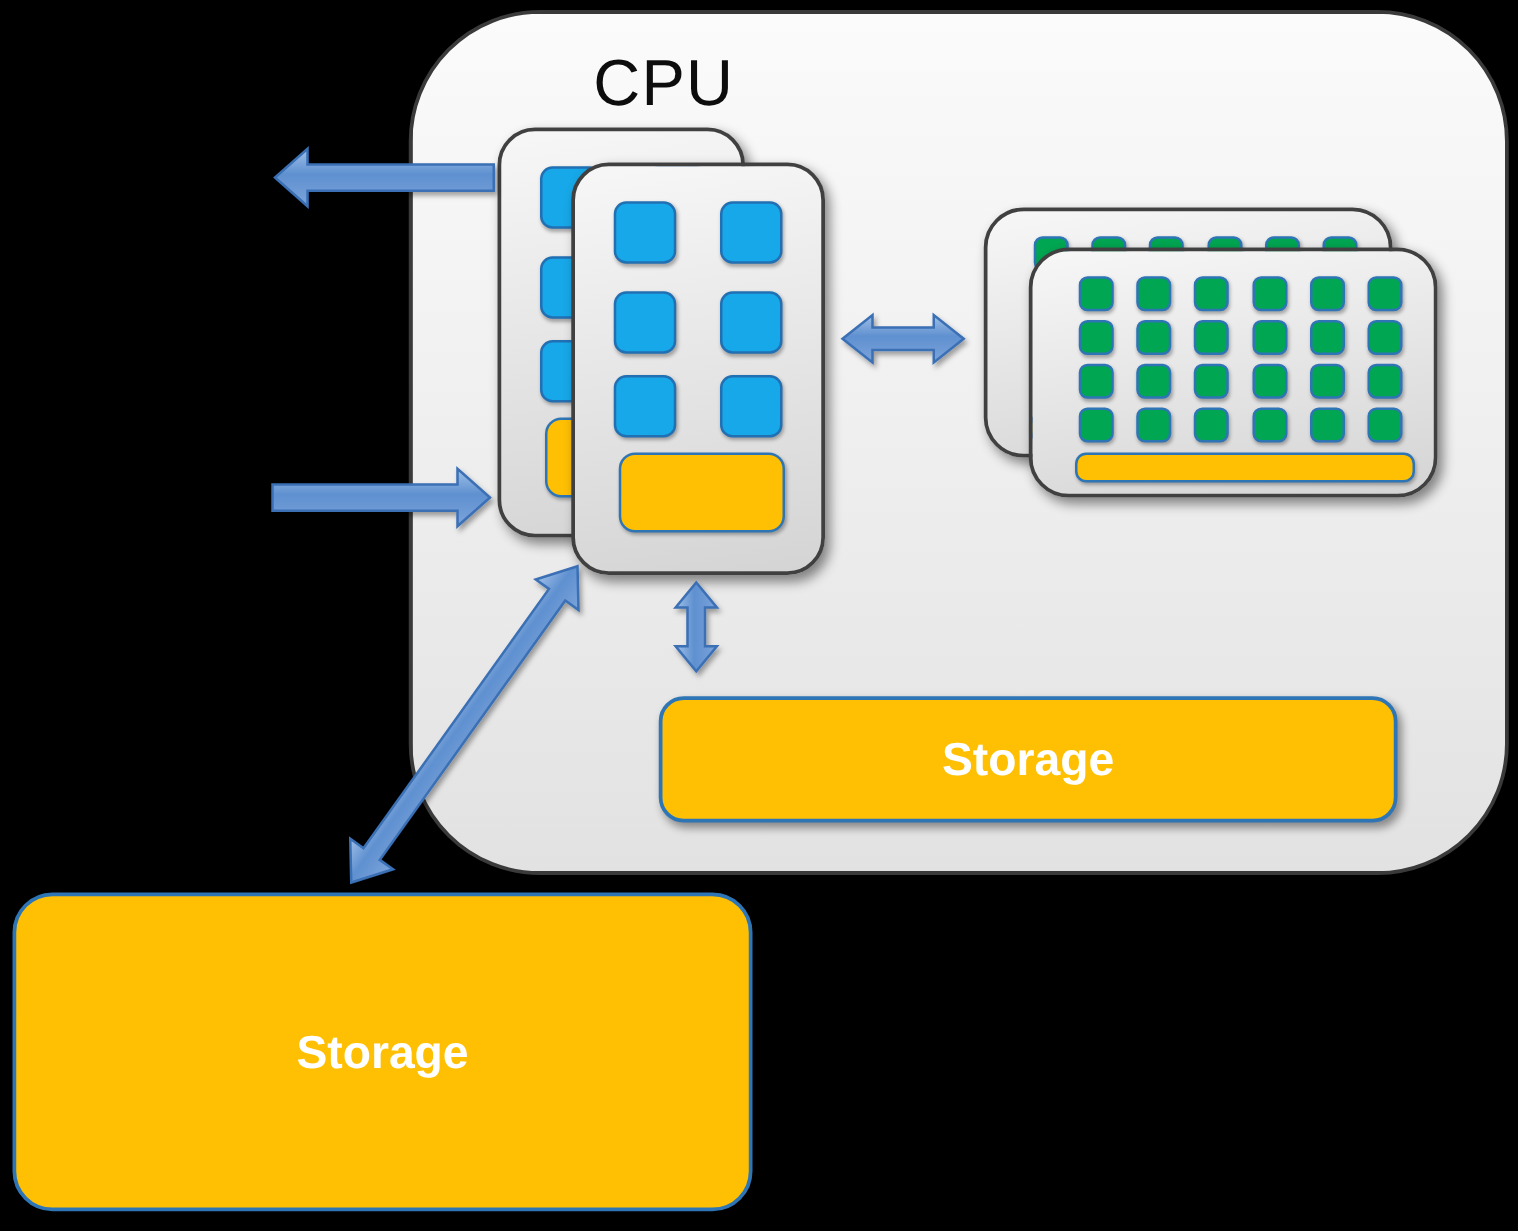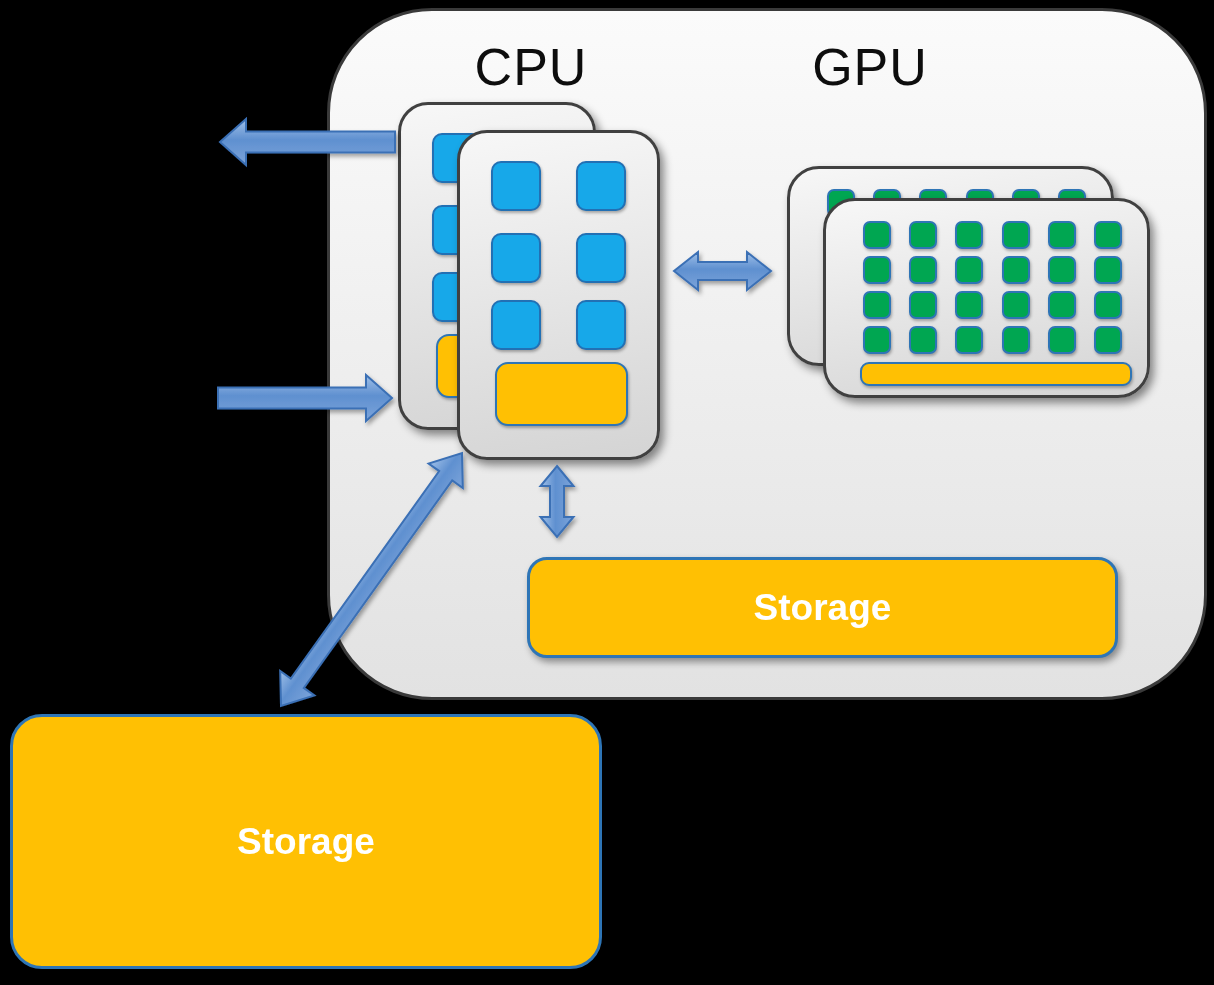--- a/index.html
+++ b/index.html
@@ -68,21 +68,20 @@
   #arrow-layer{position:absolute;left:0;top:0;z-index:50;pointer-events:none;}
 </style>
 </head>
 <body>
 
 <div id="scene">
 
   <div class="system-box"></div>
 
   <div class="section-label" id="cpu-label">CPU</div>
-  <div class="section-label" id="gpu-label">GPU</div>
 
   <div class="chip" id="cpu-chip-back">
       <div class="core" style="left: 31px; top: 28px; width: 50px; height: 50px; border-radius: 10px; background: rgb(23, 168, 233); border: 2.5px solid rgb(34, 112, 180);"></div>
       <div class="core" style="left: 116px; top: 28px; width: 50px; height: 50px; border-radius: 10px; background: rgb(23, 168, 233); border: 2.5px solid rgb(34, 112, 180);"></div>
       <div class="core" style="left: 31px; top: 100px; width: 50px; height: 50px; border-radius: 10px; background: rgb(23, 168, 233); border: 2.5px solid rgb(34, 112, 180);"></div>
       <div class="core" style="left: 116px; top: 100px; width: 50px; height: 50px; border-radius: 10px; background: rgb(23, 168, 233); border: 2.5px solid rgb(34, 112, 180);"></div>
       <div class="core" style="left: 31px; top: 167px; width: 50px; height: 50px; border-radius: 10px; background: rgb(23, 168, 233); border: 2.5px solid rgb(34, 112, 180);"></div>
       <div class="core" style="left: 116px; top: 167px; width: 50px; height: 50px; border-radius: 10px; background: rgb(23, 168, 233); border: 2.5px solid rgb(34, 112, 180);"></div>
       <div class="accent-bar" style="left: 35px; top: 229px; width: 133px; height: 64px; border-radius: 13px; background: rgb(255, 192, 3); border: 2.5px solid rgb(46, 117, 182);"></div>
     </div>

